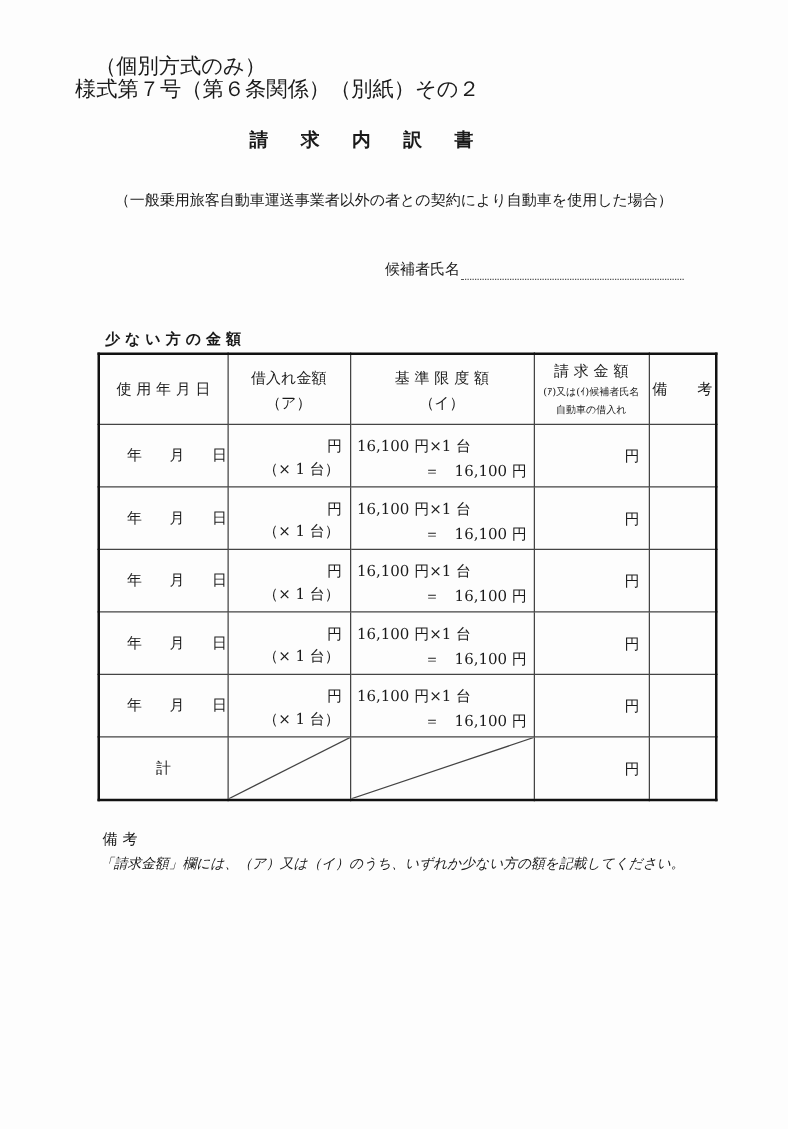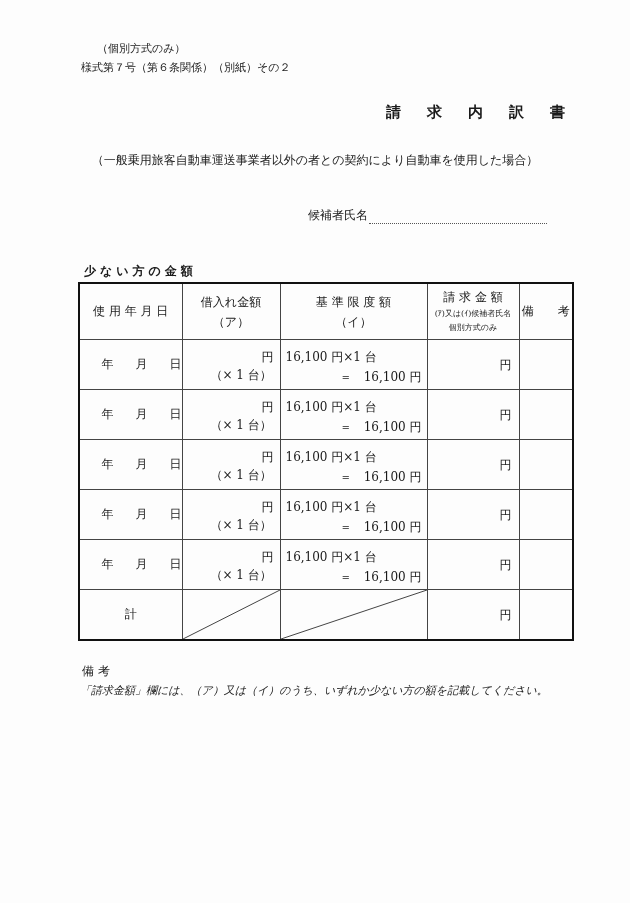--- a/index.html
+++ b/index.html
@@ -1,21 +1,21 @@
 <!DOCTYPE html>
 <html><head>
 <meta charset="utf-8">
 <style>
   html, body { margin:0; padding:0; background:#fdfdfd; }
   body { width:630px; height:903px; position:relative; overflow:hidden;
          font-family:"DejaVu Serif","Liberation Serif",serif; color:#1a1a1a; }
   .abs { position:absolute; white-space:nowrap; }
-  .t11 { font-size:11px;margin-left:21px; }
+  .t11 { font-size:17px; }
   .t12 { font-size:12px; }
-  #title { left:0; width:578px; top:103px; text-align:right; font-size:15px; font-weight:bold; letter-spacing:0; }
+  #title { left:0; width:578px; top:103px; text-align:center; font-size:15px; font-weight:bold; letter-spacing:0; }
   #title span { display:inline-block; margin:0 13px; }
   #name-line { left:308px; top:207px; font-size:12px; }
   #name-line .dots { display:inline-block; width:178px; border-bottom:1px dotted #555; height:12px; vertical-align:bottom; margin-left:1px; }
   #section { left:84px; top:263px; font-size:12px; font-weight:bold; letter-spacing:4px; }
   table { position:absolute; left:78px; top:282px; width:494px; border-collapse:collapse; border:2px solid #111; table-layout:fixed; }
   td { border:1px solid #444; padding:0; font-size:12px; position:relative; vertical-align:middle; }
   tr.hdr td { height:55px; text-align:center; }
   tr.row td { height:49px; }
   .c-date { text-align:right; letter-spacing:0; }
   .sp { display:inline-block; width:22px; }
@@ -62,21 +62,21 @@
       <div>借入れ金額</div>
           <div>（ア）</div>
     </td>
     <td style="line-height:20px;">
       <div>基 準 限 度 額</div>
           <div>（イ）</div>
     </td>
     <td>
       <div style="line-height:16px;">請 求 金 額</div>
       <span class="small">(ｱ)又は(ｲ)候補者氏名</span>
-      <span class="small" style="line-height:12px;">個別方式のみ</span>
+      <span class="small" style="line-height:12px;">自動車の借入れ</span>
     </td>
     <td><span>備　　考</span></td>
   </tr>
 
   <tr class="row">
     <td class="c-date"><span>年</span><span class="sp"></span><span>月</span><span class="sp"></span><span>日</span></td>
     <td>
           <span class="amtTop">円</span>
           <span class="amtBot">（× 1 台）</span>
         </td>

